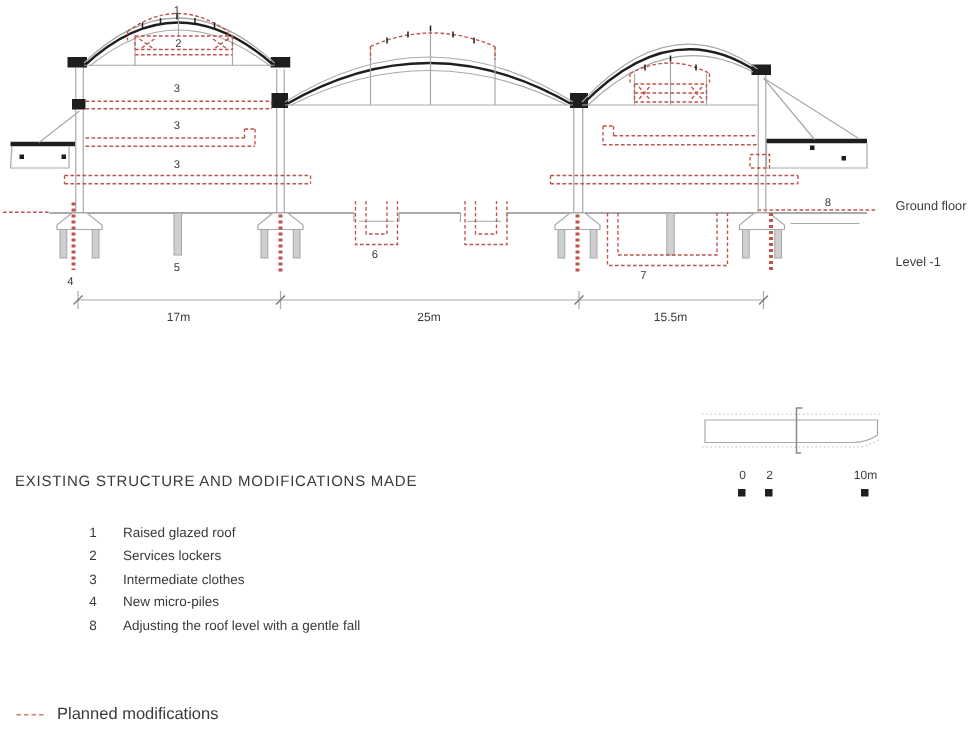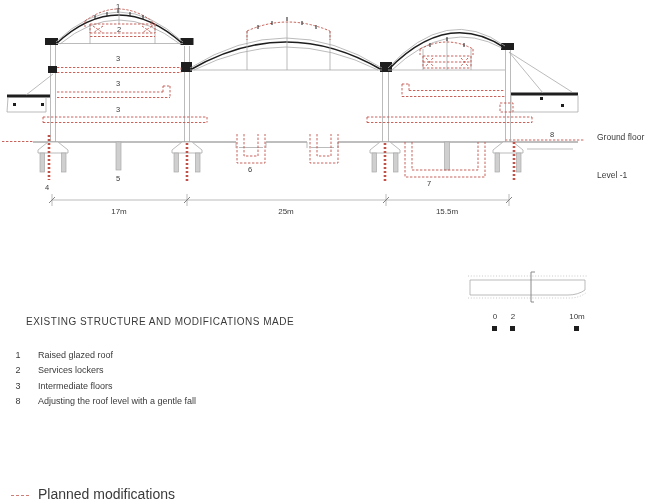--- a/index.html
+++ b/index.html
@@ -29,27 +29,27 @@
   .callout{font-size:7.5px;}
   .dim{font-size:8px;}
   .lvl{font-size:8.5px;}
   .scaletxt{font-size:8px;}
 
   #drawing{position:absolute;left:0;top:0;}
   #scalebar{position:absolute;left:458px;top:264px;}
 
   #legend{position:absolute;left:0;top:0;width:650px;}
   .legend-title{
-    position:absolute;left:26px;top:316px;font-size:10px;letter-spacing:.5px;color:var(--text);
+    position:absolute;left:10px;top:316px;font-size:10px;letter-spacing:.5px;color:var(--text);
   }
   .legend-items{position:absolute;left:0;top:348px;}
-  .li{height:15.45px;line-height:15.45px;font-size:9px;white-space:nowrap;}
+  .li{height:15.45px;line-height:15.45px;font-size:9px;white-space:nowrap;margin-left:44px;}
   .li .num{display:inline-block;width:16px;margin-left:10px;text-align:center;}
   .li .lbl{margin-left:12px;}
-  .legend-key{position:absolute;left:0;top:487px;height:14px;line-height:14px;font-size:14px;}
+  .legend-key{position:absolute;left:0;top:469px;height:14px;line-height:14px;font-size:11px;}
   .legend-key .swatch{
     display:inline-block;width:18px;height:0;border-top:1px dashed var(--modification-red);
     margin-left:11px;vertical-align:middle;opacity:.75;
   }
   .legend-key .lbl{margin-left:9px;}
 </style>
 </head>
 <body>
 
 <svg id="drawing" width="650" height="235" viewBox="0 0 650 235">
@@ -195,21 +195,24 @@
   <div class="legend-title">EXISTING STRUCTURE AND MODIFICATIONS MADE</div>
 
   <div class="legend-items">
     <div class="li">
       <span class="num">1</span><span class="lbl">Raised glazed roof</span>
     </div>
     <div class="li">
       <span class="num">2</span><span class="lbl">Services lockers</span>
     </div>
     <div class="li">
-      <span class="num">3</span><span class="lbl">Intermediate floors</span>
+      <span class="num">3</span><span class="lbl">Intermediate clothes</span>
+    </div>
+    <div class="li">
+      <span class="num">4</span><span class="lbl">New micro-piles</span>
     </div>
     <div class="li">
       <span class="num">8</span><span class="lbl">Adjusting the roof level with a gentle fall</span>
     </div>
   </div>
 
   <div class="legend-key">
     <span class="swatch"></span><span class="lbl">Planned modifications</span>
   </div>
 </div>

